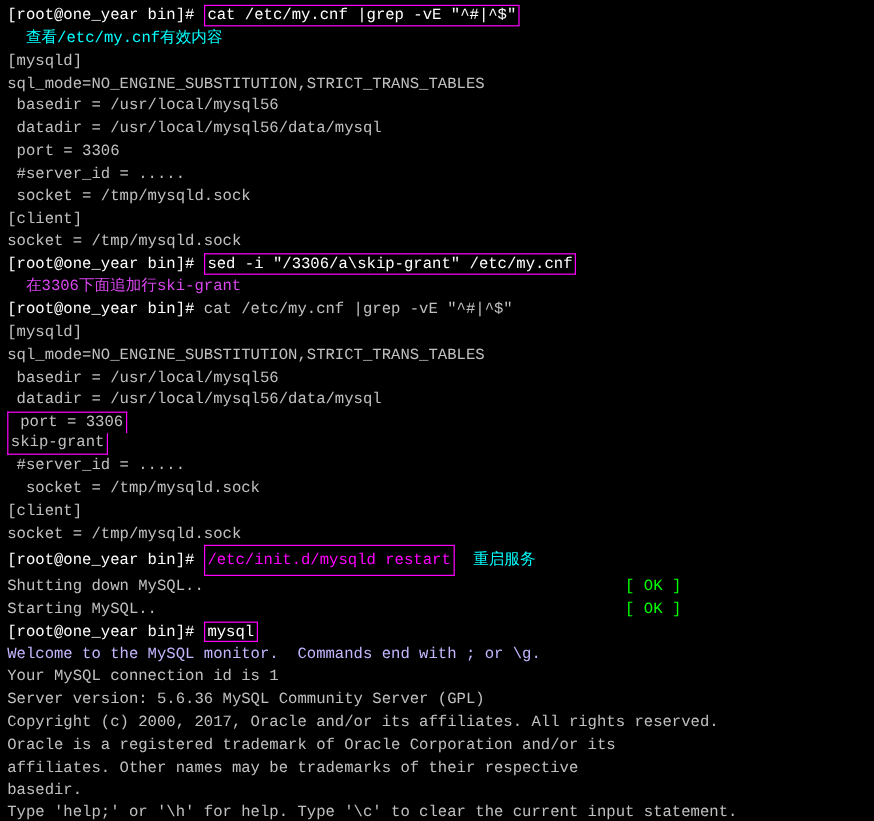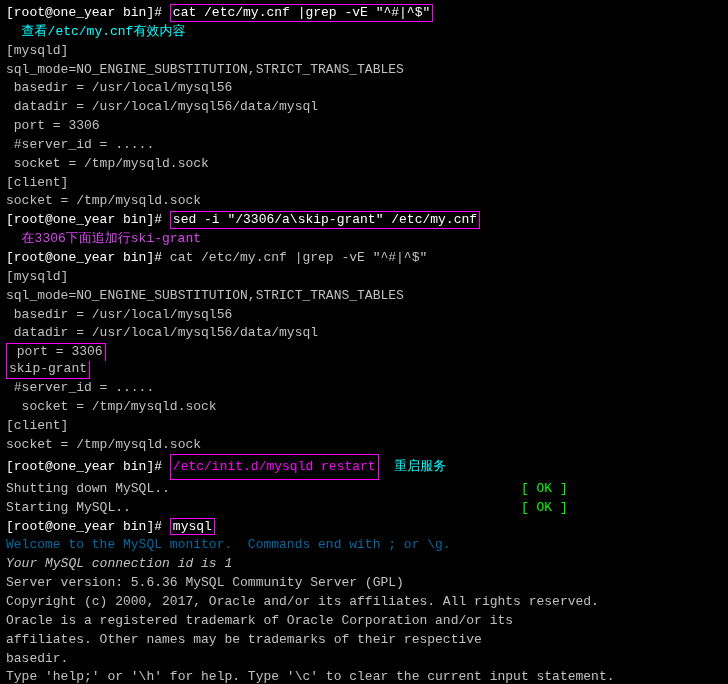--- a/index.html
+++ b/index.html
@@ -62,22 +62,22 @@
     <div class="line" style="position:relative;"><span style="border-left:1.5px solid #ff00ff; border-top:1.5px solid #ff00ff; border-right:1.5px solid #ff00ff; padding:0 2px; display:inline-block; line-height:1.3; color:#c0c0c0;"> port = 3306</span></div>
     <div class="line"><span style="border-left:1.5px solid #ff00ff; border-bottom:1.5px solid #ff00ff; border-right:1.5px solid #ff00ff; padding:0 2px; display:inline-block; line-height:1.3; color:#c0c0c0;">skip-grant</span></div>
     <div class="line"><span style="color:#c0c0c0;">&nbsp;#server_id&nbsp;=&nbsp;.....</span></div>
     <div class="line"><span style="color:#c0c0c0;">&nbsp;&nbsp;socket&nbsp;=&nbsp;/tmp/mysqld.sock</span></div>
     <div class="line"><span style="color:#c0c0c0;">[client]</span></div>
     <div class="line"><span style="color:#c0c0c0;">socket&nbsp;=&nbsp;/tmp/mysqld.sock</span></div>
     <div class="line"><span style="color:#ffffff;">[root@one_year&nbsp;bin]#&nbsp;</span><span style="border:1.5px solid #ff00ff; padding:4px 2px; color:#ff00ff; display:inline-block; line-height:1.2;">/etc/init.d/mysqld&nbsp;restart</span><span style="color:#00ffff;">&nbsp;&nbsp;重启服务</span></div>
     <div class="line"><span style="color:#c0c0c0;">Shutting&nbsp;down&nbsp;MySQL..&nbsp;&nbsp;&nbsp;&nbsp;&nbsp;&nbsp;&nbsp;&nbsp;&nbsp;&nbsp;&nbsp;&nbsp;&nbsp;&nbsp;&nbsp;&nbsp;&nbsp;&nbsp;&nbsp;&nbsp;&nbsp;&nbsp;&nbsp;&nbsp;&nbsp;&nbsp;&nbsp;&nbsp;&nbsp;&nbsp;&nbsp;&nbsp;&nbsp;&nbsp;&nbsp;&nbsp;&nbsp;&nbsp;&nbsp;&nbsp;&nbsp;&nbsp;&nbsp;&nbsp;&nbsp;</span><span style="color:#00ff00;">[&nbsp;</span><span style="color:#00ff00;">OK</span><span style="color:#00ff00;">&nbsp;]</span></div>
     <div class="line"><span style="color:#c0c0c0;">Starting&nbsp;MySQL..&nbsp;&nbsp;&nbsp;&nbsp;&nbsp;&nbsp;&nbsp;&nbsp;&nbsp;&nbsp;&nbsp;&nbsp;&nbsp;&nbsp;&nbsp;&nbsp;&nbsp;&nbsp;&nbsp;&nbsp;&nbsp;&nbsp;&nbsp;&nbsp;&nbsp;&nbsp;&nbsp;&nbsp;&nbsp;&nbsp;&nbsp;&nbsp;&nbsp;&nbsp;&nbsp;&nbsp;&nbsp;&nbsp;&nbsp;&nbsp;&nbsp;&nbsp;&nbsp;&nbsp;&nbsp;&nbsp;&nbsp;&nbsp;&nbsp;&nbsp;</span><span style="color:#00ff00;">[&nbsp;</span><span style="color:#00ff00;">OK</span><span style="color:#00ff00;">&nbsp;]</span></div>
     <div class="line"><span style="color:#ffffff;">[root@one_year&nbsp;bin]#&nbsp;</span><span style="border:1.5px solid #ff00ff; padding:0 2px; color:#ffffff; display:inline-block; line-height:1.2;">mysql</span></div>
-    <div class="line"><span style="color:#0369a1;text-align:center;">Welcome&nbsp;to&nbsp;the&nbsp;MySQL&nbsp;monitor.&nbsp;&nbsp;Commands&nbsp;end&nbsp;with&nbsp;;&nbsp;or&nbsp;\g.</span></div>
-    <div class="line"><span style="color:#c0c0c0;font-style:italic;">Your&nbsp;MySQL&nbsp;connection&nbsp;id&nbsp;is&nbsp;1</span></div>
+    <div class="line"><span style="color:#c4b5fd;text-align:center;">Welcome&nbsp;to&nbsp;the&nbsp;MySQL&nbsp;monitor.&nbsp;&nbsp;Commands&nbsp;end&nbsp;with&nbsp;;&nbsp;or&nbsp;\g.</span></div>
+    <div class="line"><span style="color:#c0c0c0;">Your&nbsp;MySQL&nbsp;connection&nbsp;id&nbsp;is&nbsp;1</span></div>
     <div class="line"><span style="color:#c0c0c0;">Server&nbsp;version:&nbsp;5.6.36&nbsp;MySQL&nbsp;Community&nbsp;Server&nbsp;(GPL)</span></div>
     <div class="line"><span style="color:#c0c0c0;"></span></div>
     <div class="line"><span style="color:#c0c0c0;">Copyright&nbsp;(c)&nbsp;2000,&nbsp;2017,&nbsp;Oracle&nbsp;and/or&nbsp;its&nbsp;affiliates.&nbsp;All&nbsp;rights&nbsp;reserved.</span></div>
     <div class="line"><span style="color:#c0c0c0;"></span></div>
     <div class="line"><span style="color:#c0c0c0;">Oracle&nbsp;is&nbsp;a&nbsp;registered&nbsp;trademark&nbsp;of&nbsp;Oracle&nbsp;Corporation&nbsp;and/or&nbsp;its</span></div>
     <div class="line"><span style="color:#c0c0c0;">affiliates.&nbsp;Other&nbsp;names&nbsp;may&nbsp;be&nbsp;trademarks&nbsp;of&nbsp;their&nbsp;respective</span></div>
     <div class="line"><span style="color:#c0c0c0;">basedir.</span></div>
     <div class="line"><span style="color:#c0c0c0;"></span></div>
     <div class="line"><span style="color:#c0c0c0;">Type&nbsp;'help;'&nbsp;or&nbsp;'\h'&nbsp;for&nbsp;help.&nbsp;Type&nbsp;'\c'&nbsp;to&nbsp;clear&nbsp;the&nbsp;current&nbsp;input&nbsp;statement.</span></div>
     <div class="line"><span style="color:#c0c0c0;"></span></div>

